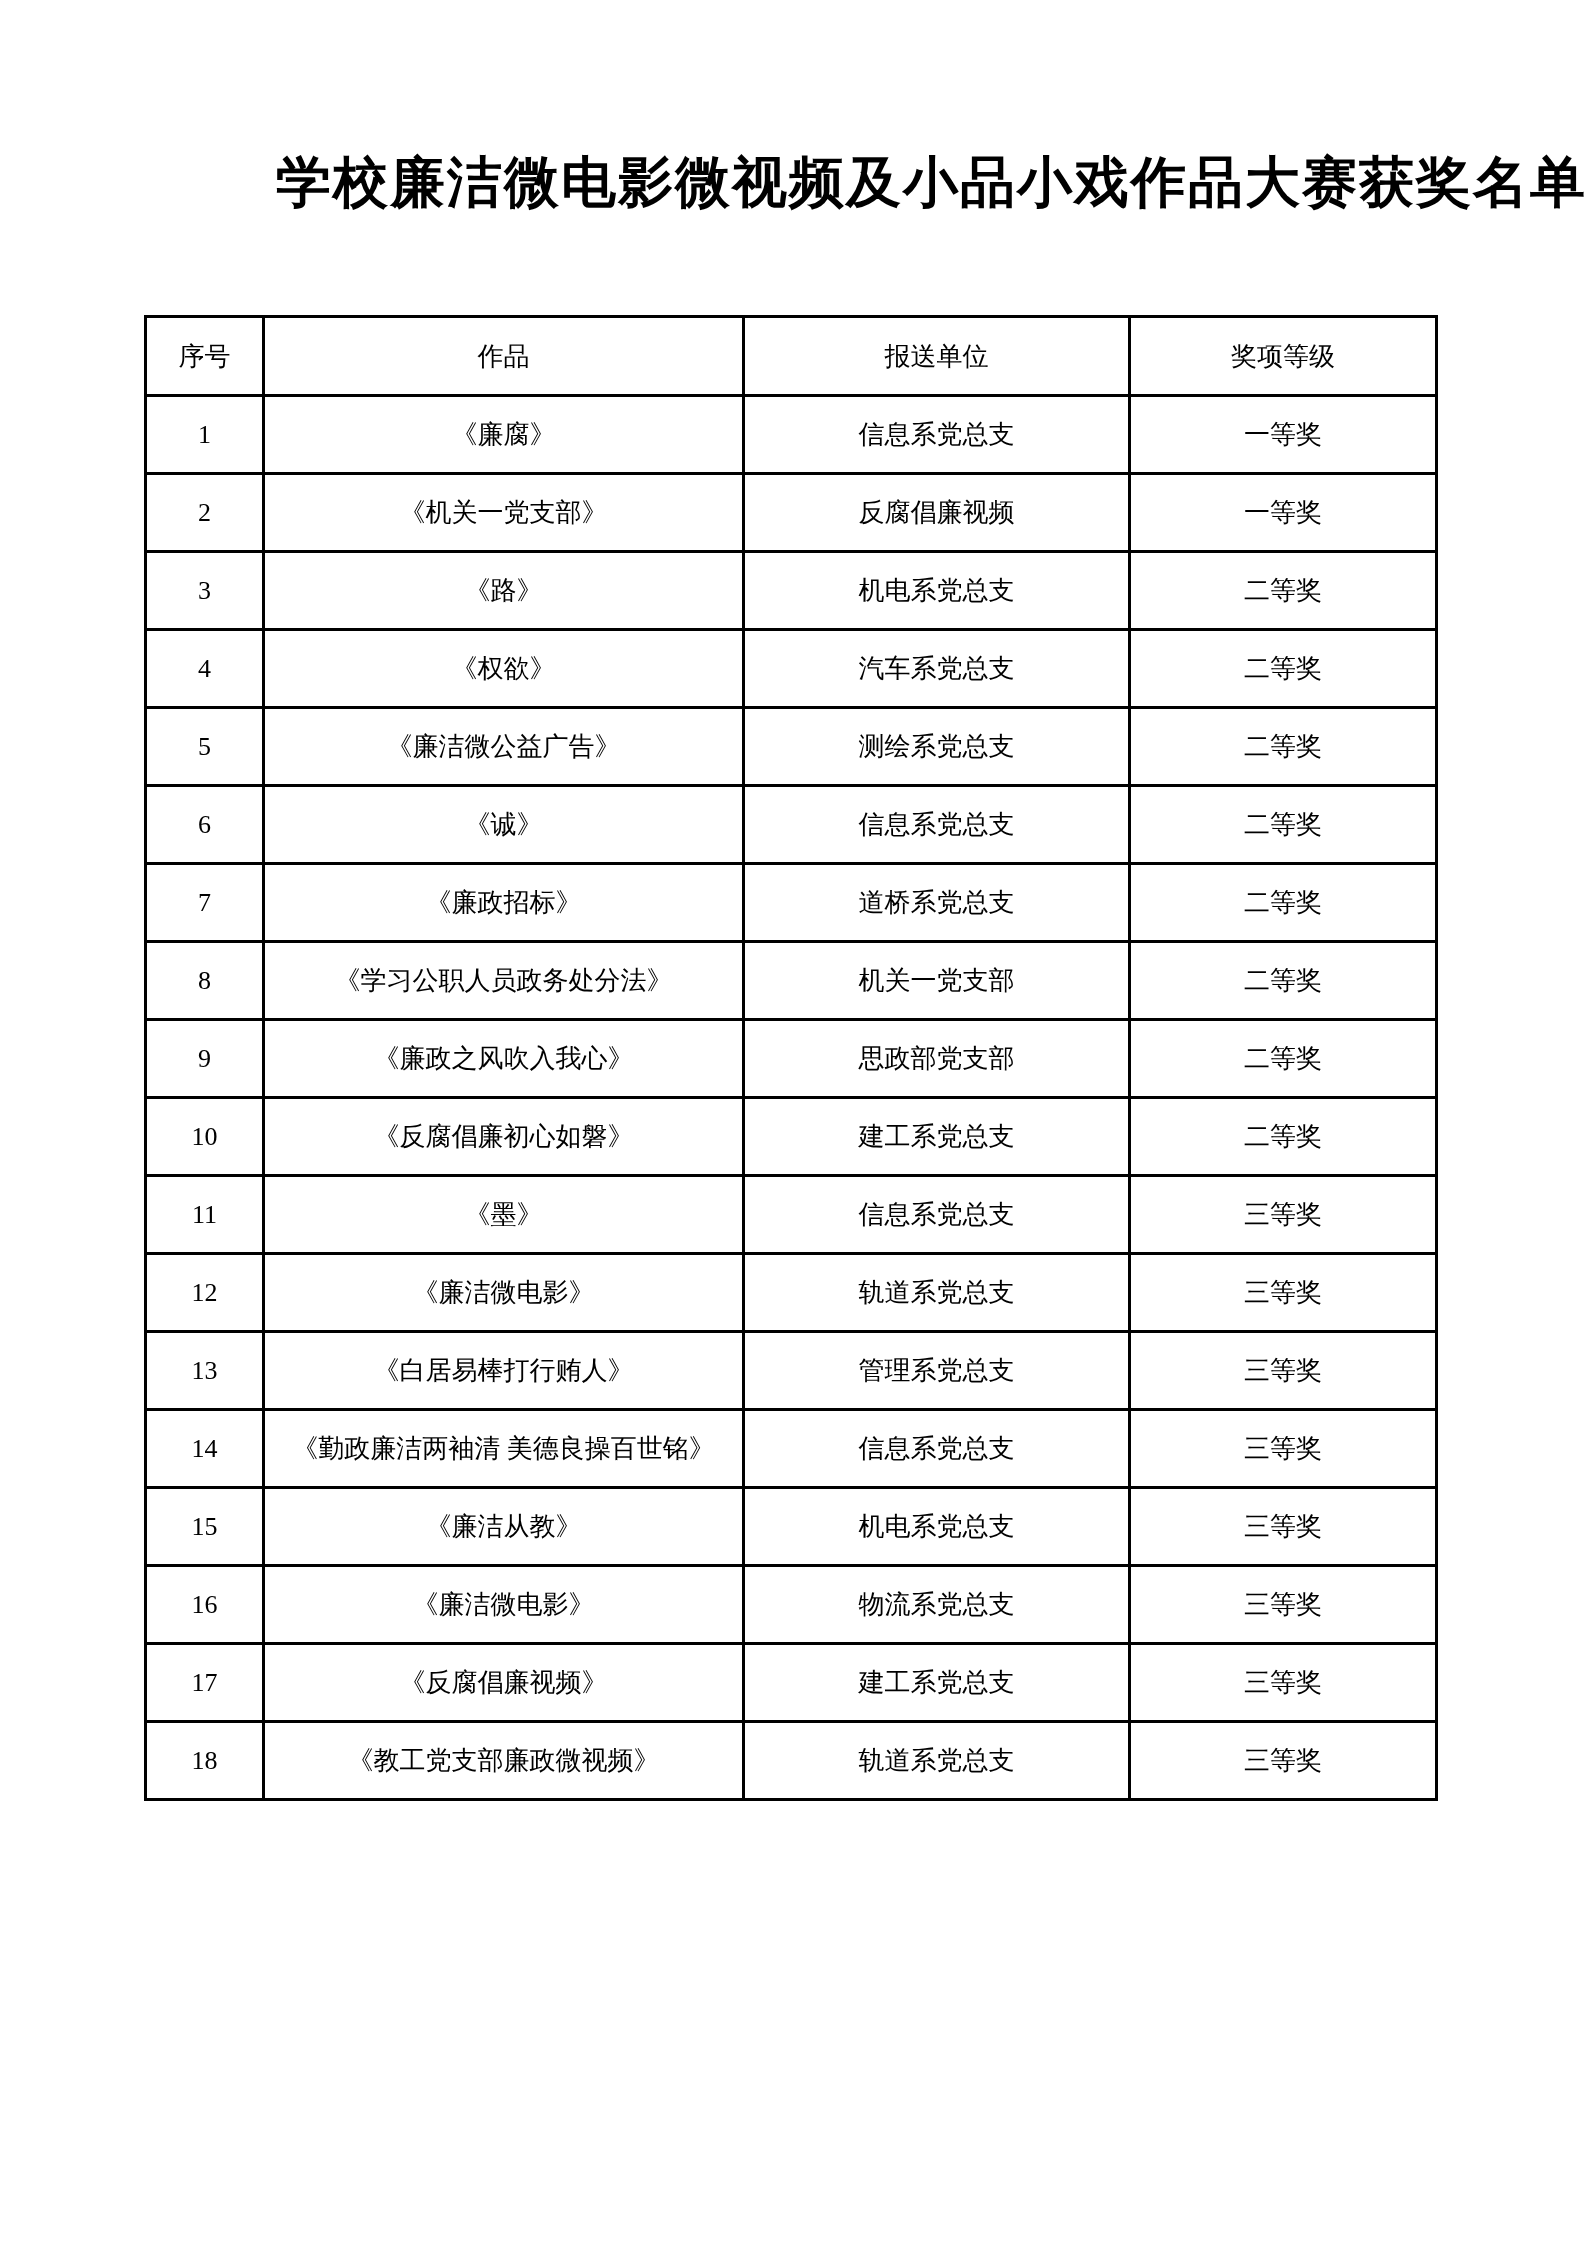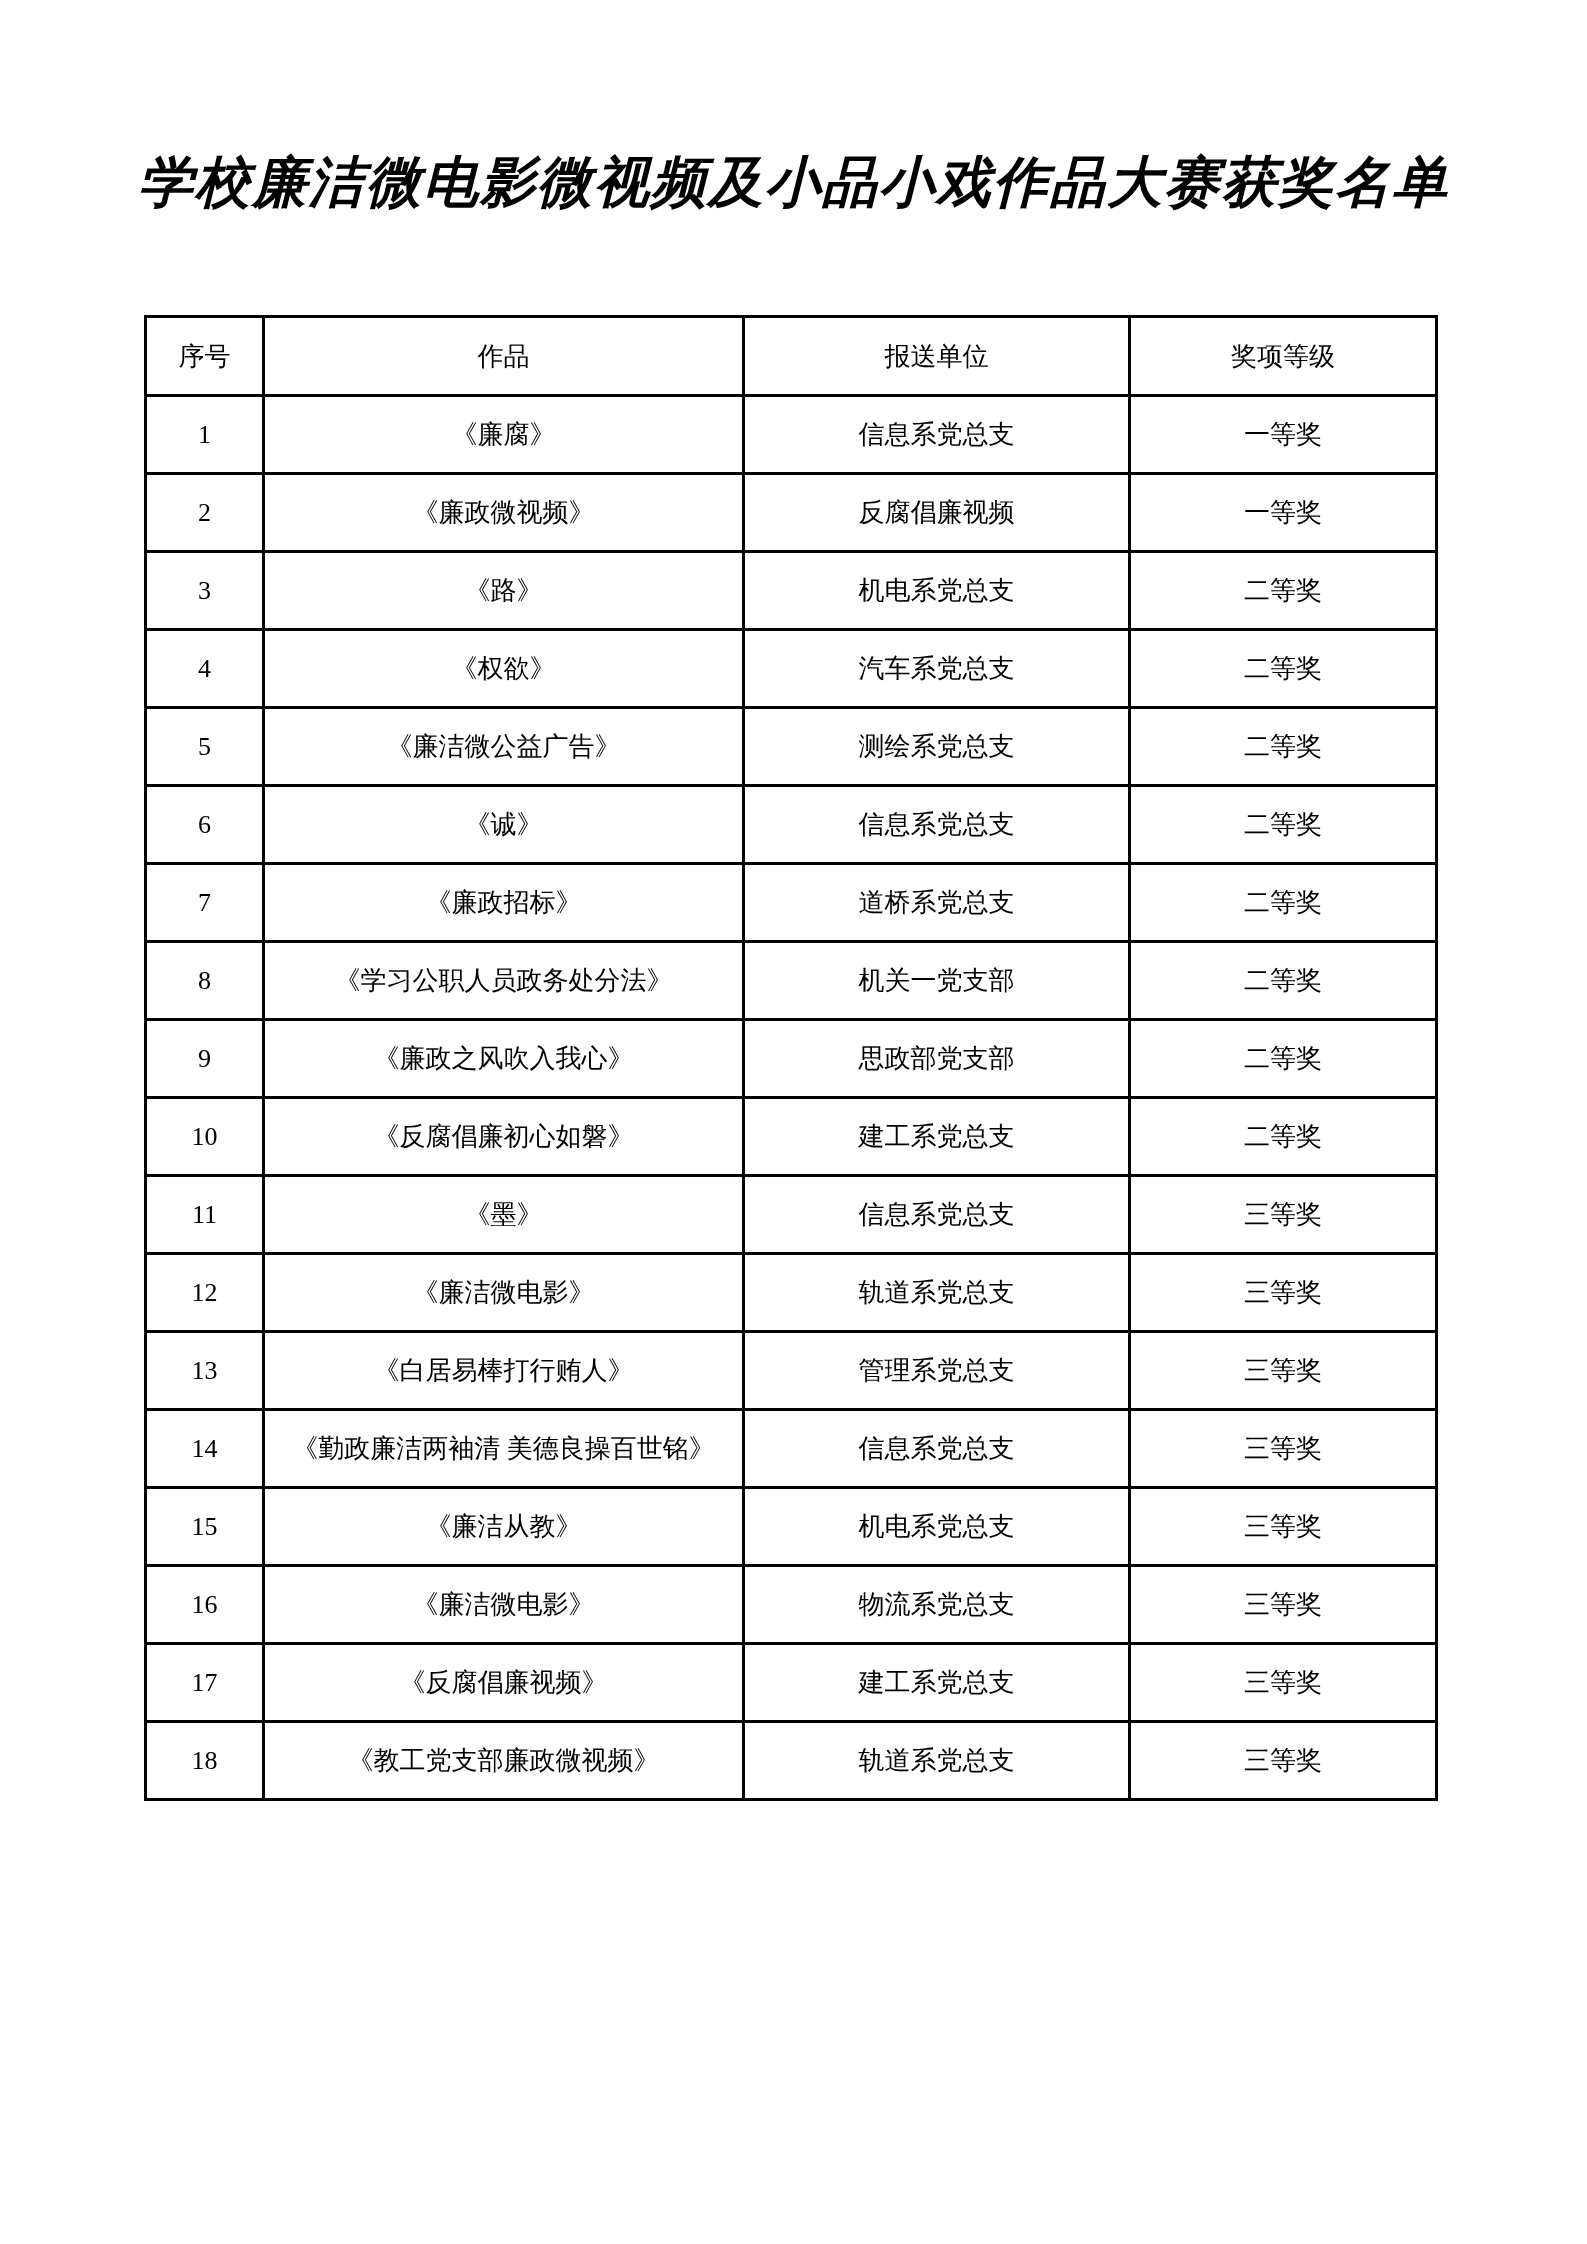--- a/index.html
+++ b/index.html
@@ -13,27 +13,26 @@
     position: relative;
     overflow: hidden;
     font-family: "Liberation Serif", "DejaVu Serif", serif;
     color: #000000;
   }
   .doc-title {
     position: absolute;
     top: 150px;
     left: 0;
     width: 1587px;
-    text-align: center;
+    text-align: right;
     font-size: 55px;
     font-weight: bold;
     letter-spacing: 2px;
     line-height: 1.2;
     white-space: nowrap;
-    font-style: italic;
   }
   table.awards {
     position: absolute;
     left: 144px;
     top: 315px;
     width: 1291px;
     border-collapse: collapse;
     table-layout: fixed;
     font-family: Liberation Serif, serif;
   }
@@ -79,21 +78,21 @@
     </thead>
     <tbody>
         <tr>
           <td>1</td>
           <td>《廉腐》</td>
           <td>信息系党总支</td>
           <td>一等奖</td>
         </tr>
         <tr>
           <td>2</td>
-          <td>《廉政微视频》</td>
+          <td>《机关一党支部》</td>
           <td>反腐倡廉视频</td>
           <td>一等奖</td>
         </tr>
         <tr>
           <td>3</td>
           <td>《路》</td>
           <td>机电系党总支</td>
           <td>二等奖</td>
         </tr>
         <tr>

